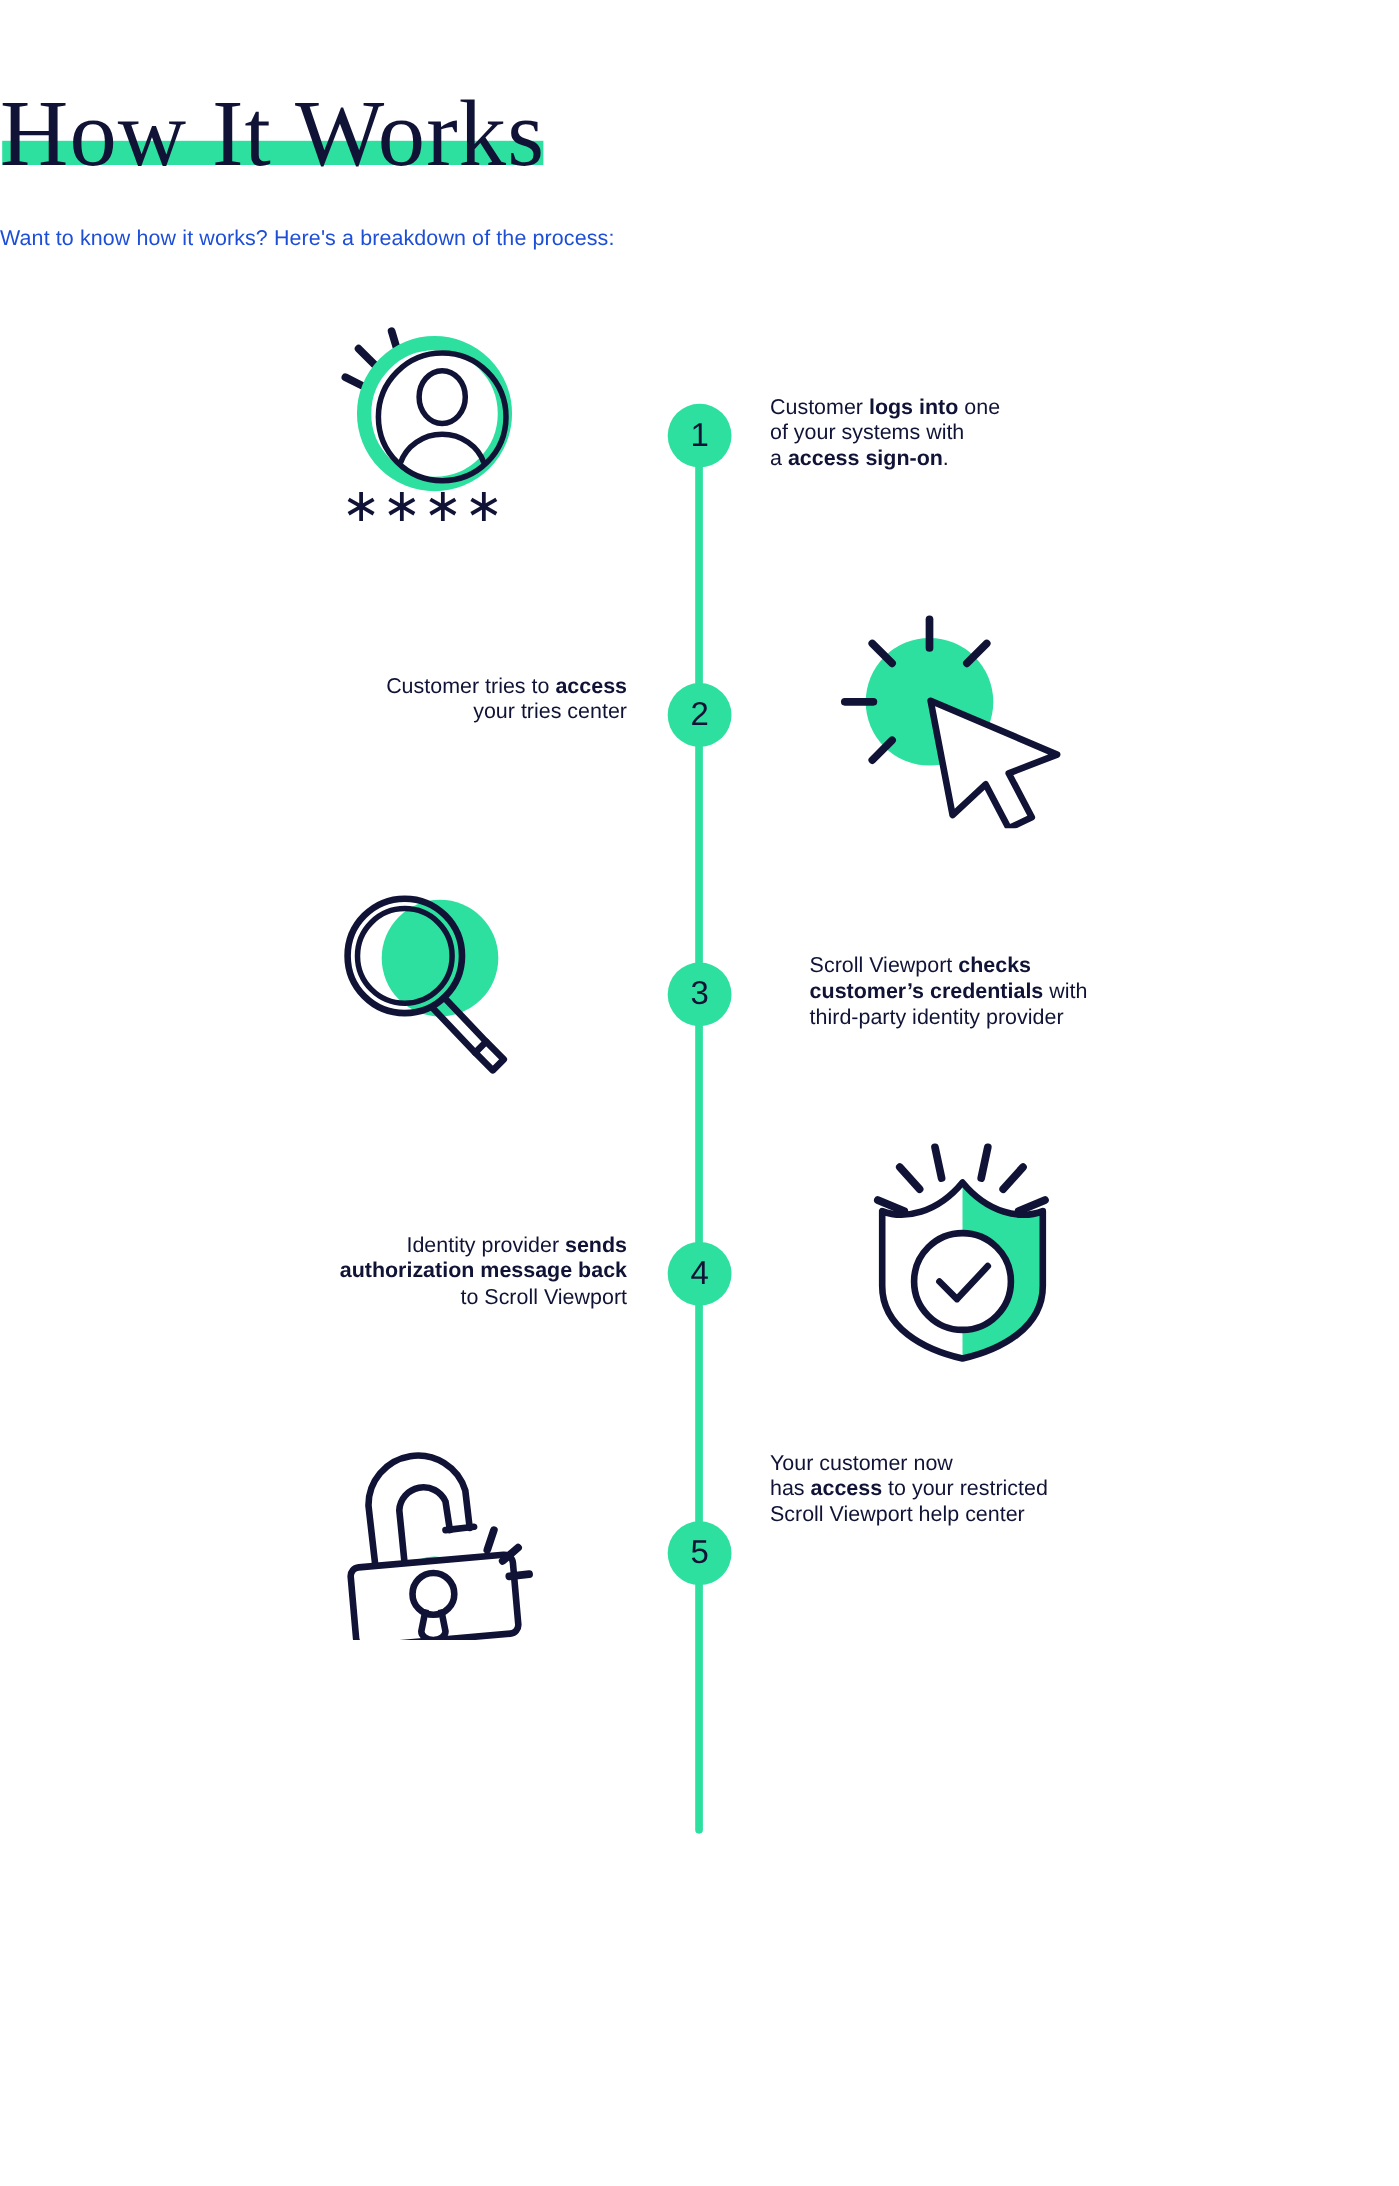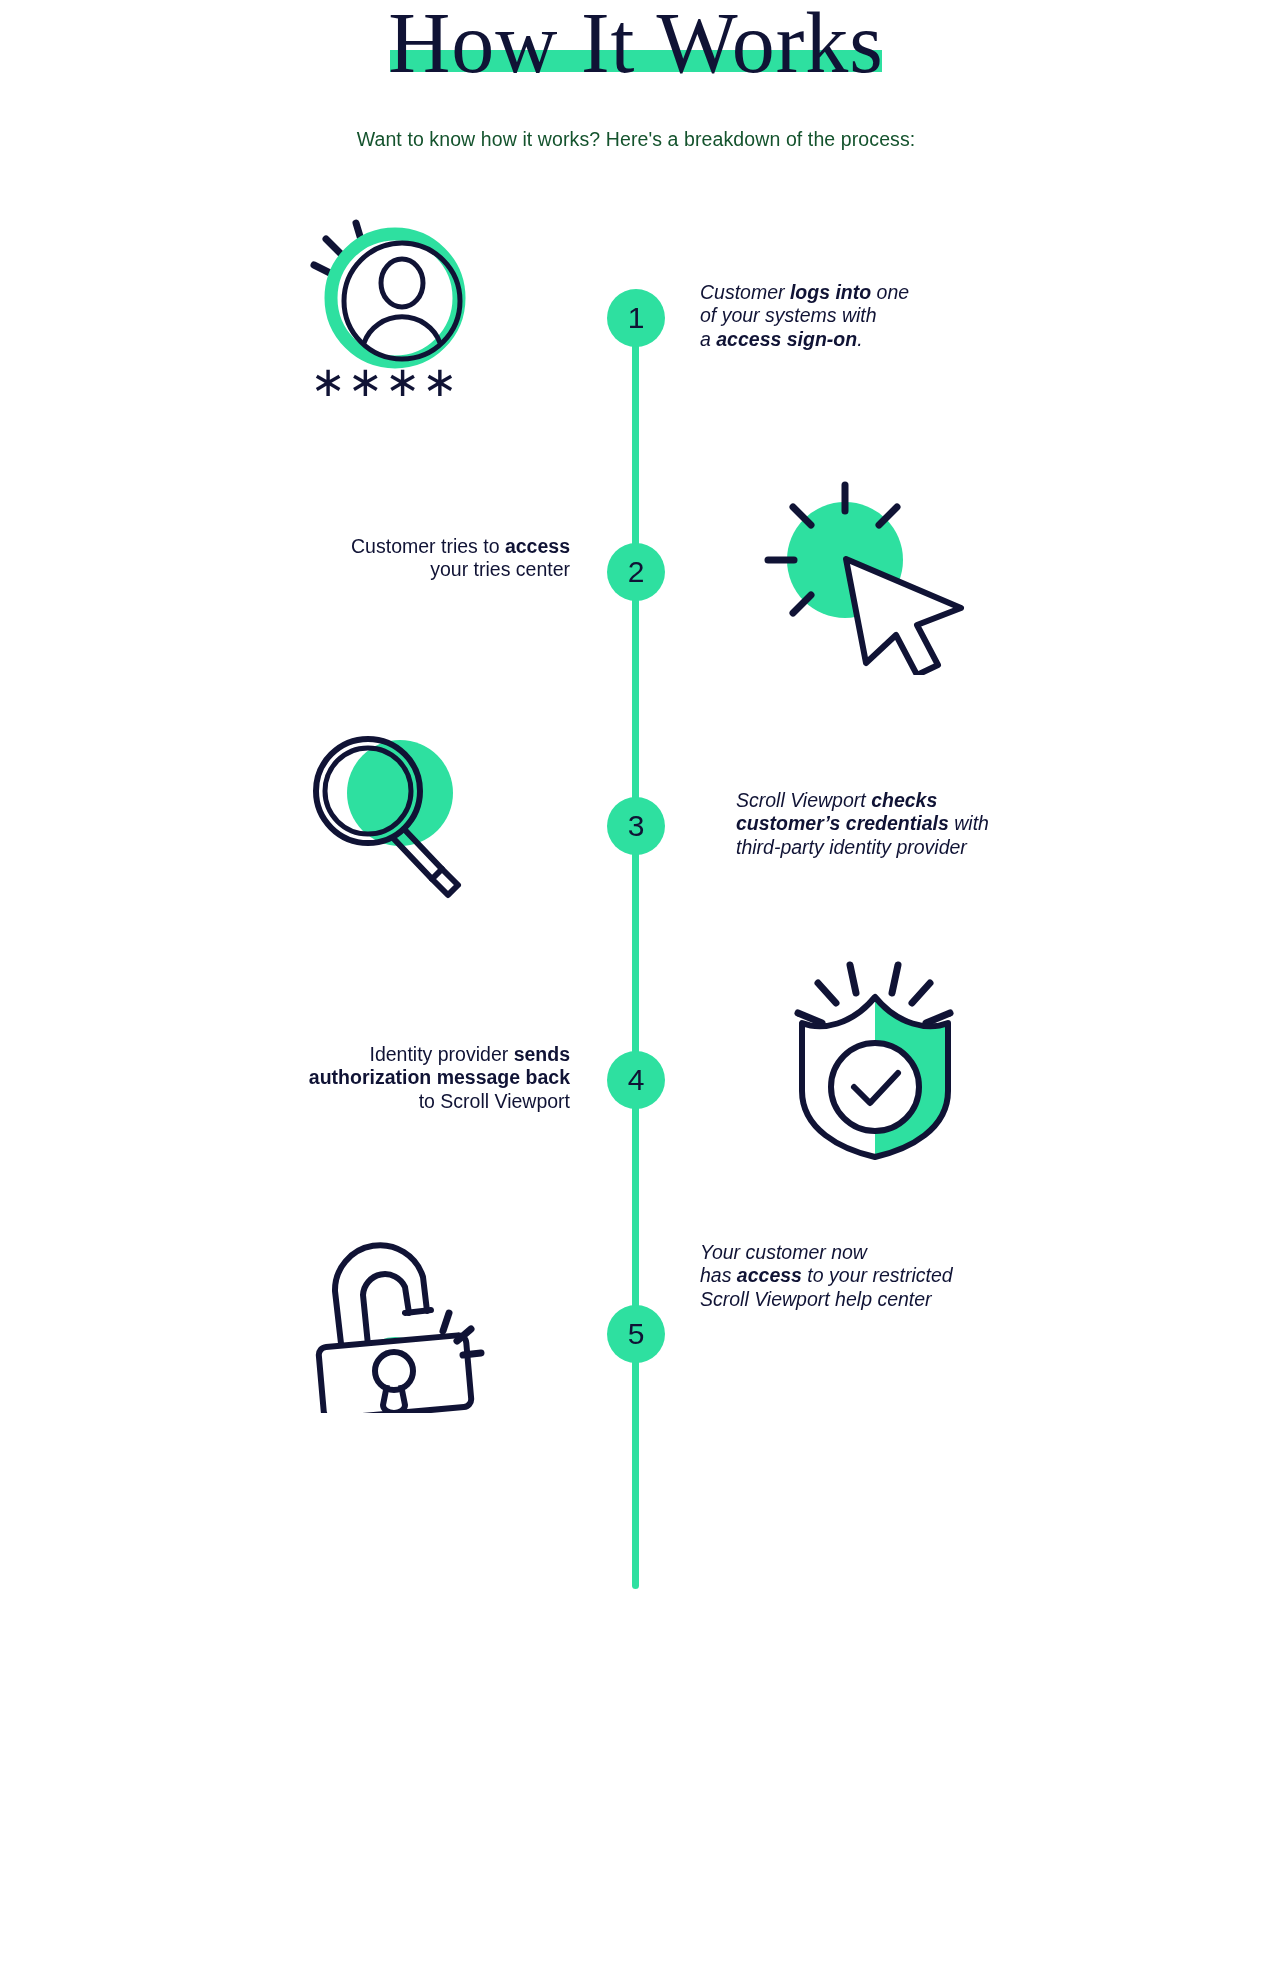--- a/index.html
+++ b/index.html
@@ -7,21 +7,21 @@
     width: 1272px;
     height: 1987px;
     background: #ffffff;
     font-family: "Liberation Sans", sans-serif;
     color: #101335;
     position: relative;
     overflow: hidden;
   }
 
   
-  .header { width: 100%; text-align: center; }
+  .header { width: 100%; padding-top: 78px; }
   .title-wrap { display: inline-block; position: relative; }
   .title-hl {
     position: absolute;
     left: 2px;
     right: 2px;
     bottom: 14px;
     height: 22px;
     background: #2EE0A0;
     z-index: 0;
   }
@@ -31,21 +31,21 @@
     font-family: "Liberation Serif", serif;
     font-size: 86px;
     font-weight: 400;
     letter-spacing: 1px;
     color: #101335;
     line-height: 1.0;
   }
   .subtitle {
     margin-top: 42px;
     font-size: 19.5px;
-    color: #14532d;
+    color: #1d4ed8;
     letter-spacing: 0.1px;
   }
 
   
   .timeline {
     position: relative;
     width: 1272px;
     height: 1580px;
     margin-top: 52px;
   }
@@ -75,21 +75,21 @@
   }
 
   .step-text {
     position: absolute;
     width: 330px;
     font-size: 19.5px;
     line-height: 1.2;
     color: #101335;
   }
   .step-text.left  { text-align: right; }
-  .step-text.right { text-align: left; font-style: italic; }
+  .step-text.right { text-align: left; }
   .step-text b { font-weight: 700; }
 
   .icon-box { position: absolute; }
 
   
   .ink   { stroke: #101335; fill: none; stroke-width: 7; stroke-linecap: round; stroke-linejoin: round; }
   .mint  { fill: #2EE0A0; }
   .white { fill: #ffffff; }
 </style>
 </head>

